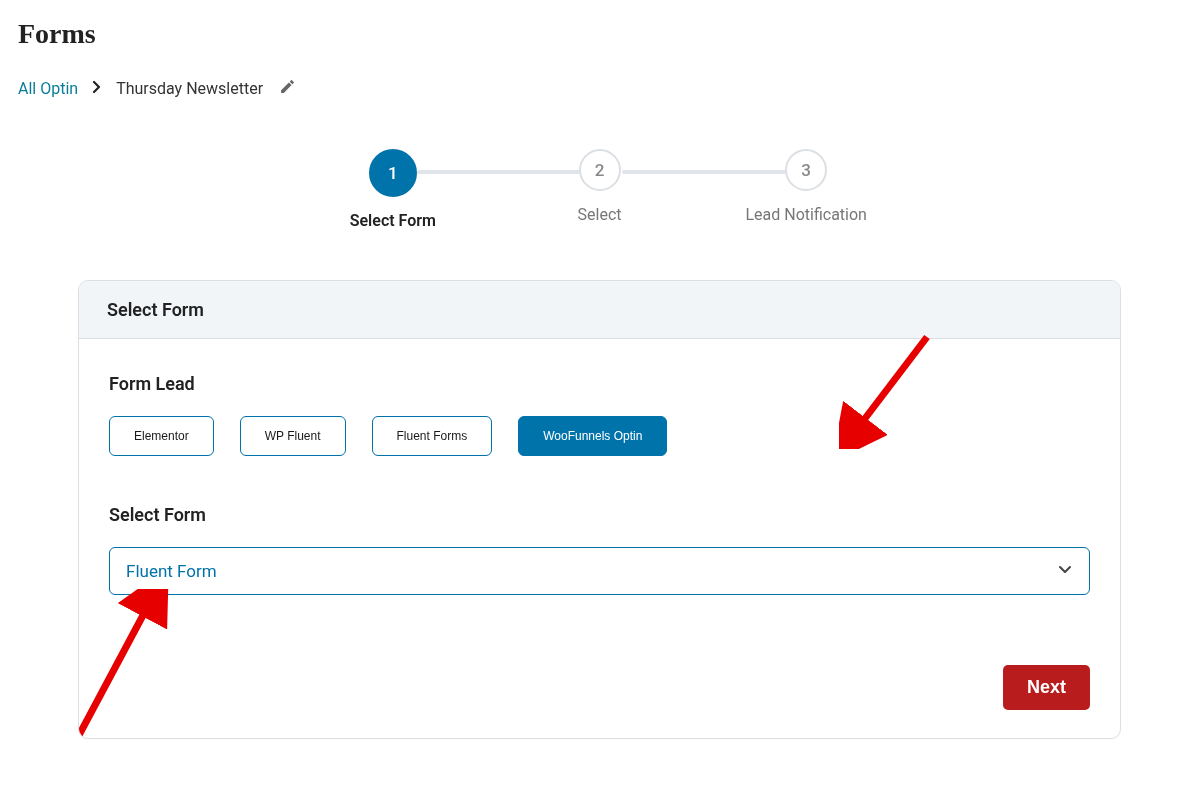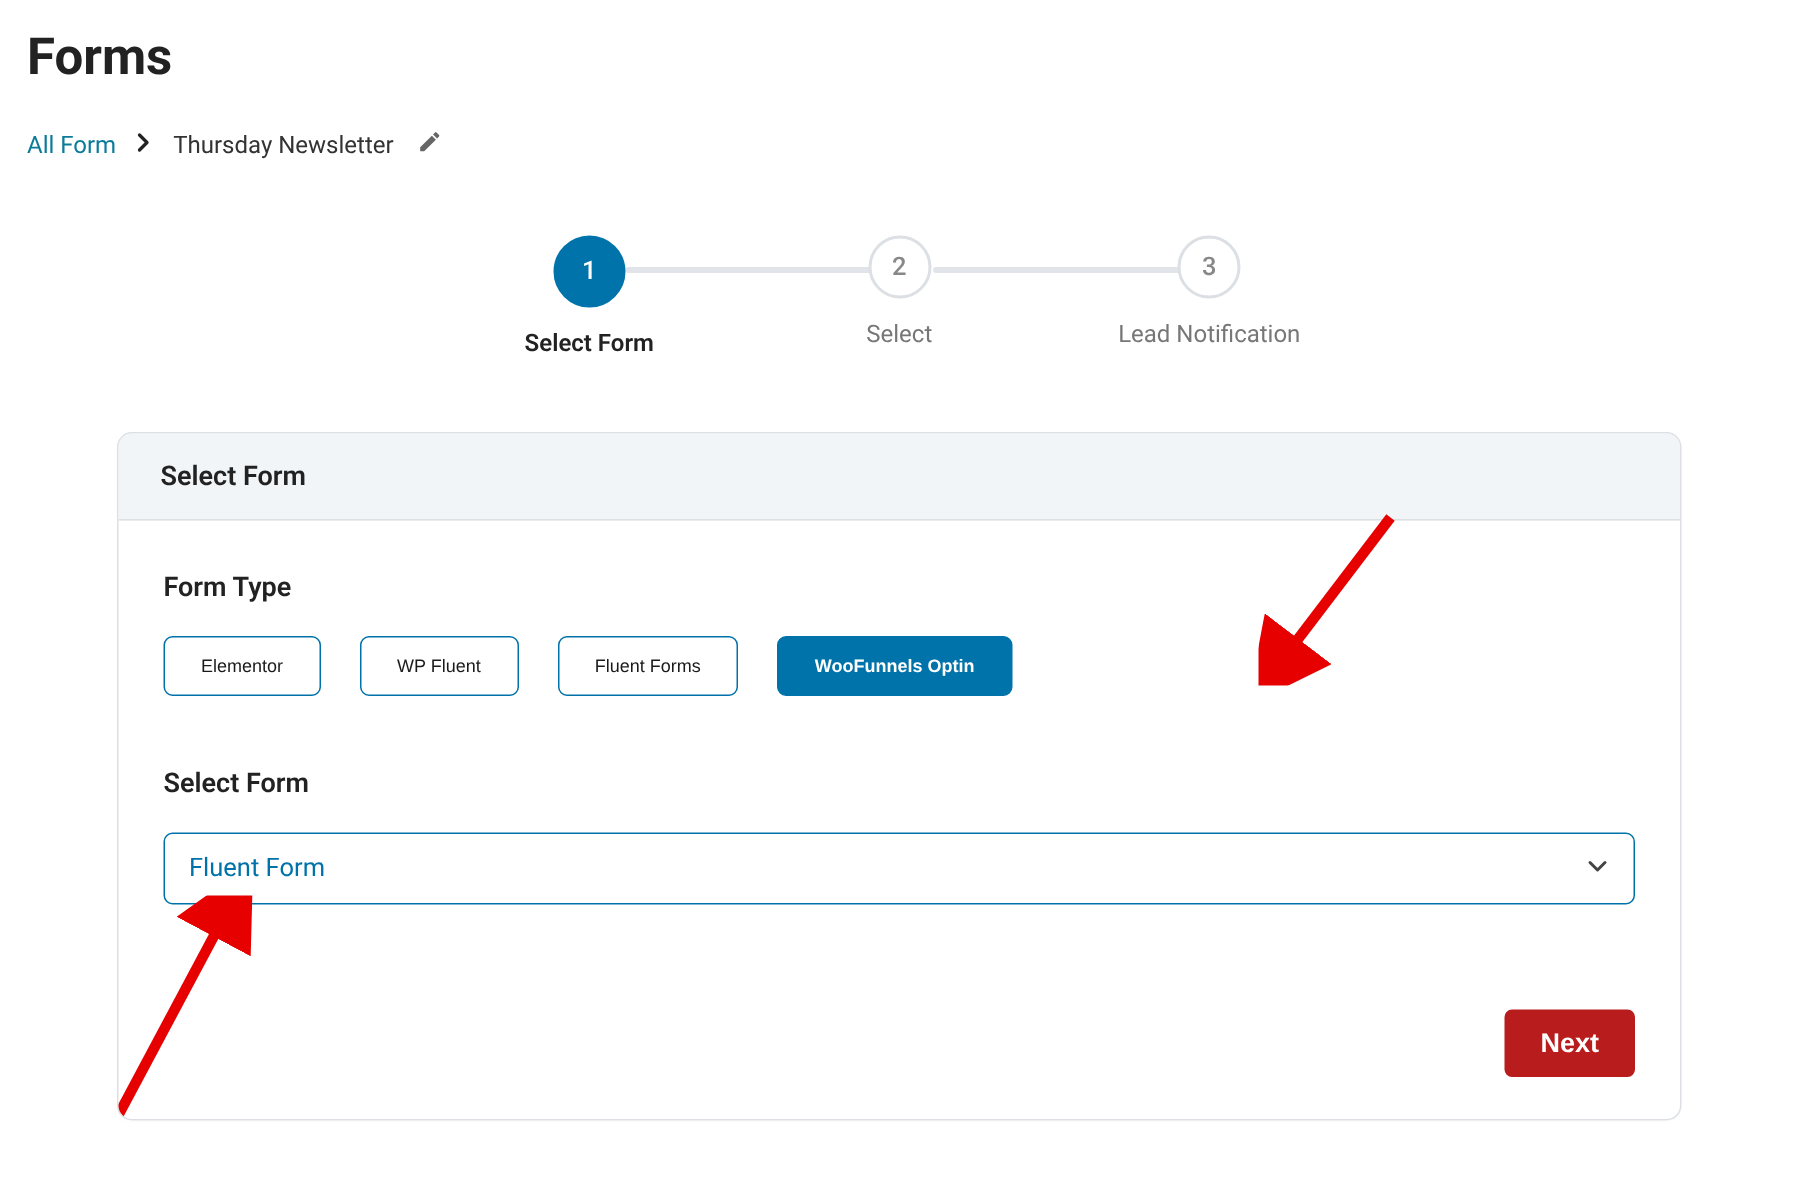--- a/index.html
+++ b/index.html
@@ -4,24 +4,25 @@
 <style>
   * { box-sizing: border-box; margin: 0; padding: 0; }
   body {
     font-family: -apple-system, BlinkMacSystemFont, "Segoe UI", Roboto, Helvetica, Arial, sans-serif;
     background: #fff;
     color: #333;
     padding: 18px 18px 40px 18px;
     width: 1199px;
   }
   h1.page-title {
-    font-size: 34px;
+    font-size: 28px;
     font-weight: 700;
     color: #222;
     margin-bottom: 28px;
+    font-family: Liberation Serif, serif;
   }
   .breadcrumb {
     display: flex;
     align-items: center;
     gap: 14px;
     font-size: 16px;
     margin-bottom: 50px;
   }
   .breadcrumb a {
     color: #0a7c9a;
@@ -133,21 +134,21 @@
     color: #1a1a1a;
     font-size: 12px;
     padding: 12px 24px;
     cursor: pointer;
     font-weight: 500;
   }
   .type-btn.selected {
     background: #0073aa;
     color: #fff;
     border-color: #0073aa;
-    font-weight: 700;
+    font-weight: 400;
   }
   .select-wrap {
     position: relative;
     margin-bottom: 70px;
   }
   .select-box {
     width: 100%;
     border: 1.5px solid #0072aa;
     border-radius: 6px;
     padding: 13px 16px;
@@ -182,21 +183,21 @@
     position: absolute;
     pointer-events: none;
   }
 </style>
 </head>
 <body>
 
 <h1 class="page-title">Forms</h1>
 
 <nav class="breadcrumb">
-  <a href="#">All Form</a>
+  <a href="#">All Optin</a>
   <span class="chevron">
     <svg width="10" height="14" viewBox="0 0 10 14">
         <path d="M2 2 L7 7 L2 12" stroke="#222" stroke-width="2.2" fill="none" stroke-linecap="round" stroke-linejoin="round"></path>
       </svg>
   </span>
   <span class="current">Thursday Newsletter</span>
   <span class="edit-icon">
     <svg width="17" height="17" viewBox="0 0 24 24">
         <path d="M3 17.25V21h3.75l11-11-3.75-3.75-11 11zM20.71 7.04a1 1 0 0 0 0-1.41l-2.34-2.34a1 1 0 0 0-1.41 0l-1.83 1.83 3.75 3.75 1.83-1.83z" fill="#666"></path>
       </svg>
@@ -218,21 +219,21 @@
   <div class="step">
     <div class="step-circle">3</div>
     <div class="step-label">Lead Notification</div>
   </div>
 </div>
 
 <div class="card">
   <div class="card-header">Select Form</div>
   <div class="card-body">
 
-    <div class="section-label">Form Type</div>
+    <div class="section-label">Form Lead</div>
 
     <div class="form-type-row">
       <button class="type-btn">Elementor</button>
       <button class="type-btn">WP Fluent</button>
       <button class="type-btn">Fluent Forms</button>
       <button class="type-btn selected">WooFunnels Optin</button>
     </div>
 
     <div class="section-label">Select Form</div>
 

